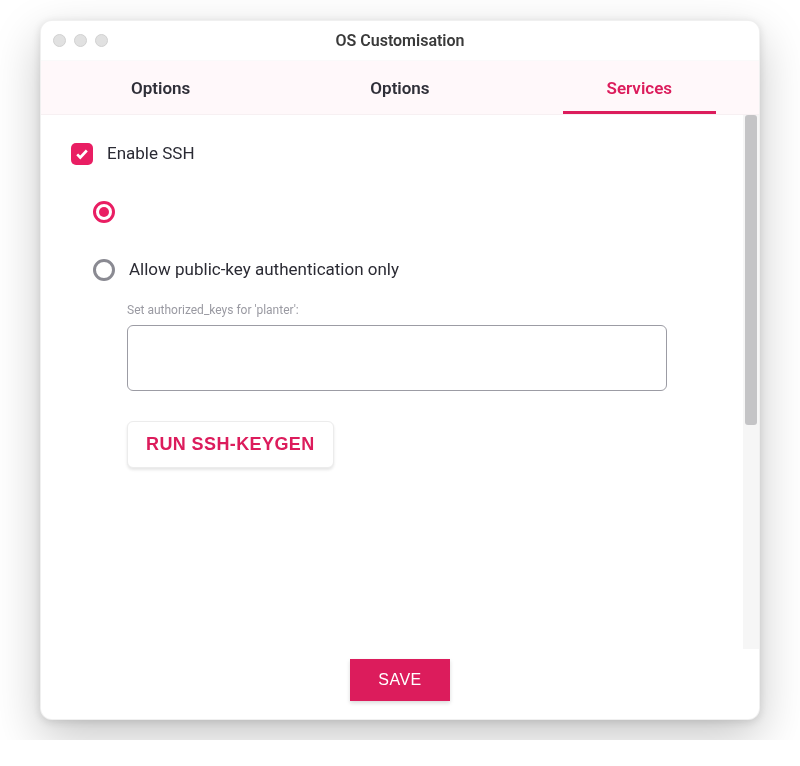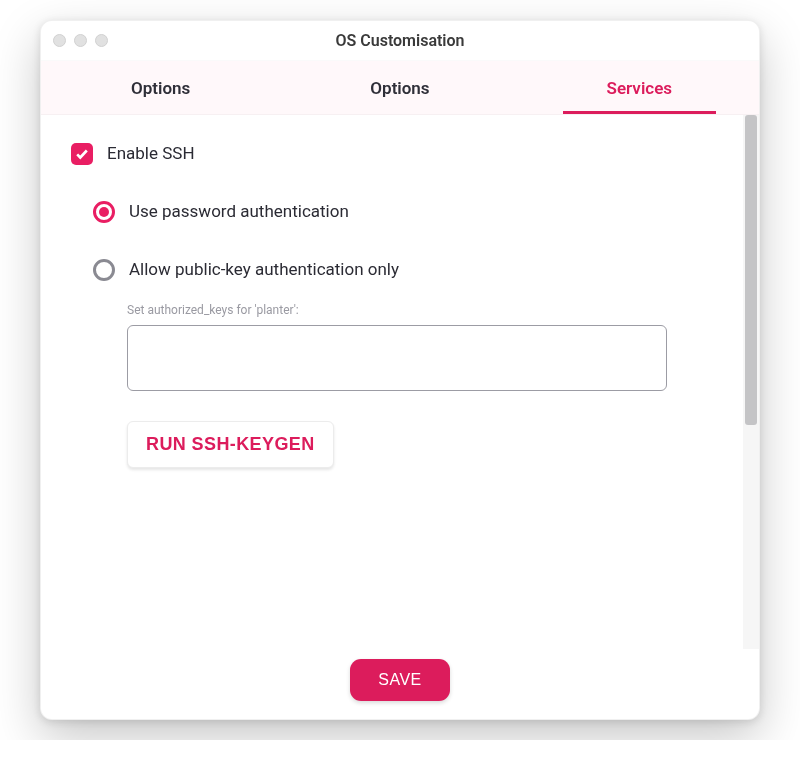--- a/index.html
+++ b/index.html
@@ -179,21 +179,21 @@
       justify-content:center;
       padding: 10px 0 18px 0;
     }
     .save-btn {
       background: #dc1c5c;
       color: #fff;
       font-size: 16px;
       font-weight: 500;
       letter-spacing: 0.5px;
       padding: 12px 28px;
-      border-radius: 11px;
+      border-radius: 0;
       border:none;
       cursor:pointer;
       box-shadow: 0 2px 4px rgba(0,0,0,0.15);
     }
   </style>
 </head>
 <body>
 
 <div class="window">
 
@@ -219,21 +219,20 @@
         <div class="chk">
           <svg viewBox="0 0 16 16">
               <polyline points="2.5 8.5 6 12 13.5 4"></polyline>
             </svg>
         </div>
         <div class="opt-label">Enable SSH</div>
       </div>
 
       <div class="opt-row" style="margin-left:22px;">
         <div class="radio sel"></div>
-        <div class="opt-label">Use password authentication</div>
       </div>
 
       <div class="opt-row" style="margin-left:22px;">
         <div class="radio"></div>
         <div class="opt-label">Allow public-key authentication only</div>
       </div>
 
       <div class="sub">
         <div class="sub-label">Set authorized_keys for 'planter':</div>
         <textarea class="key-input" value="" style=""></textarea>

